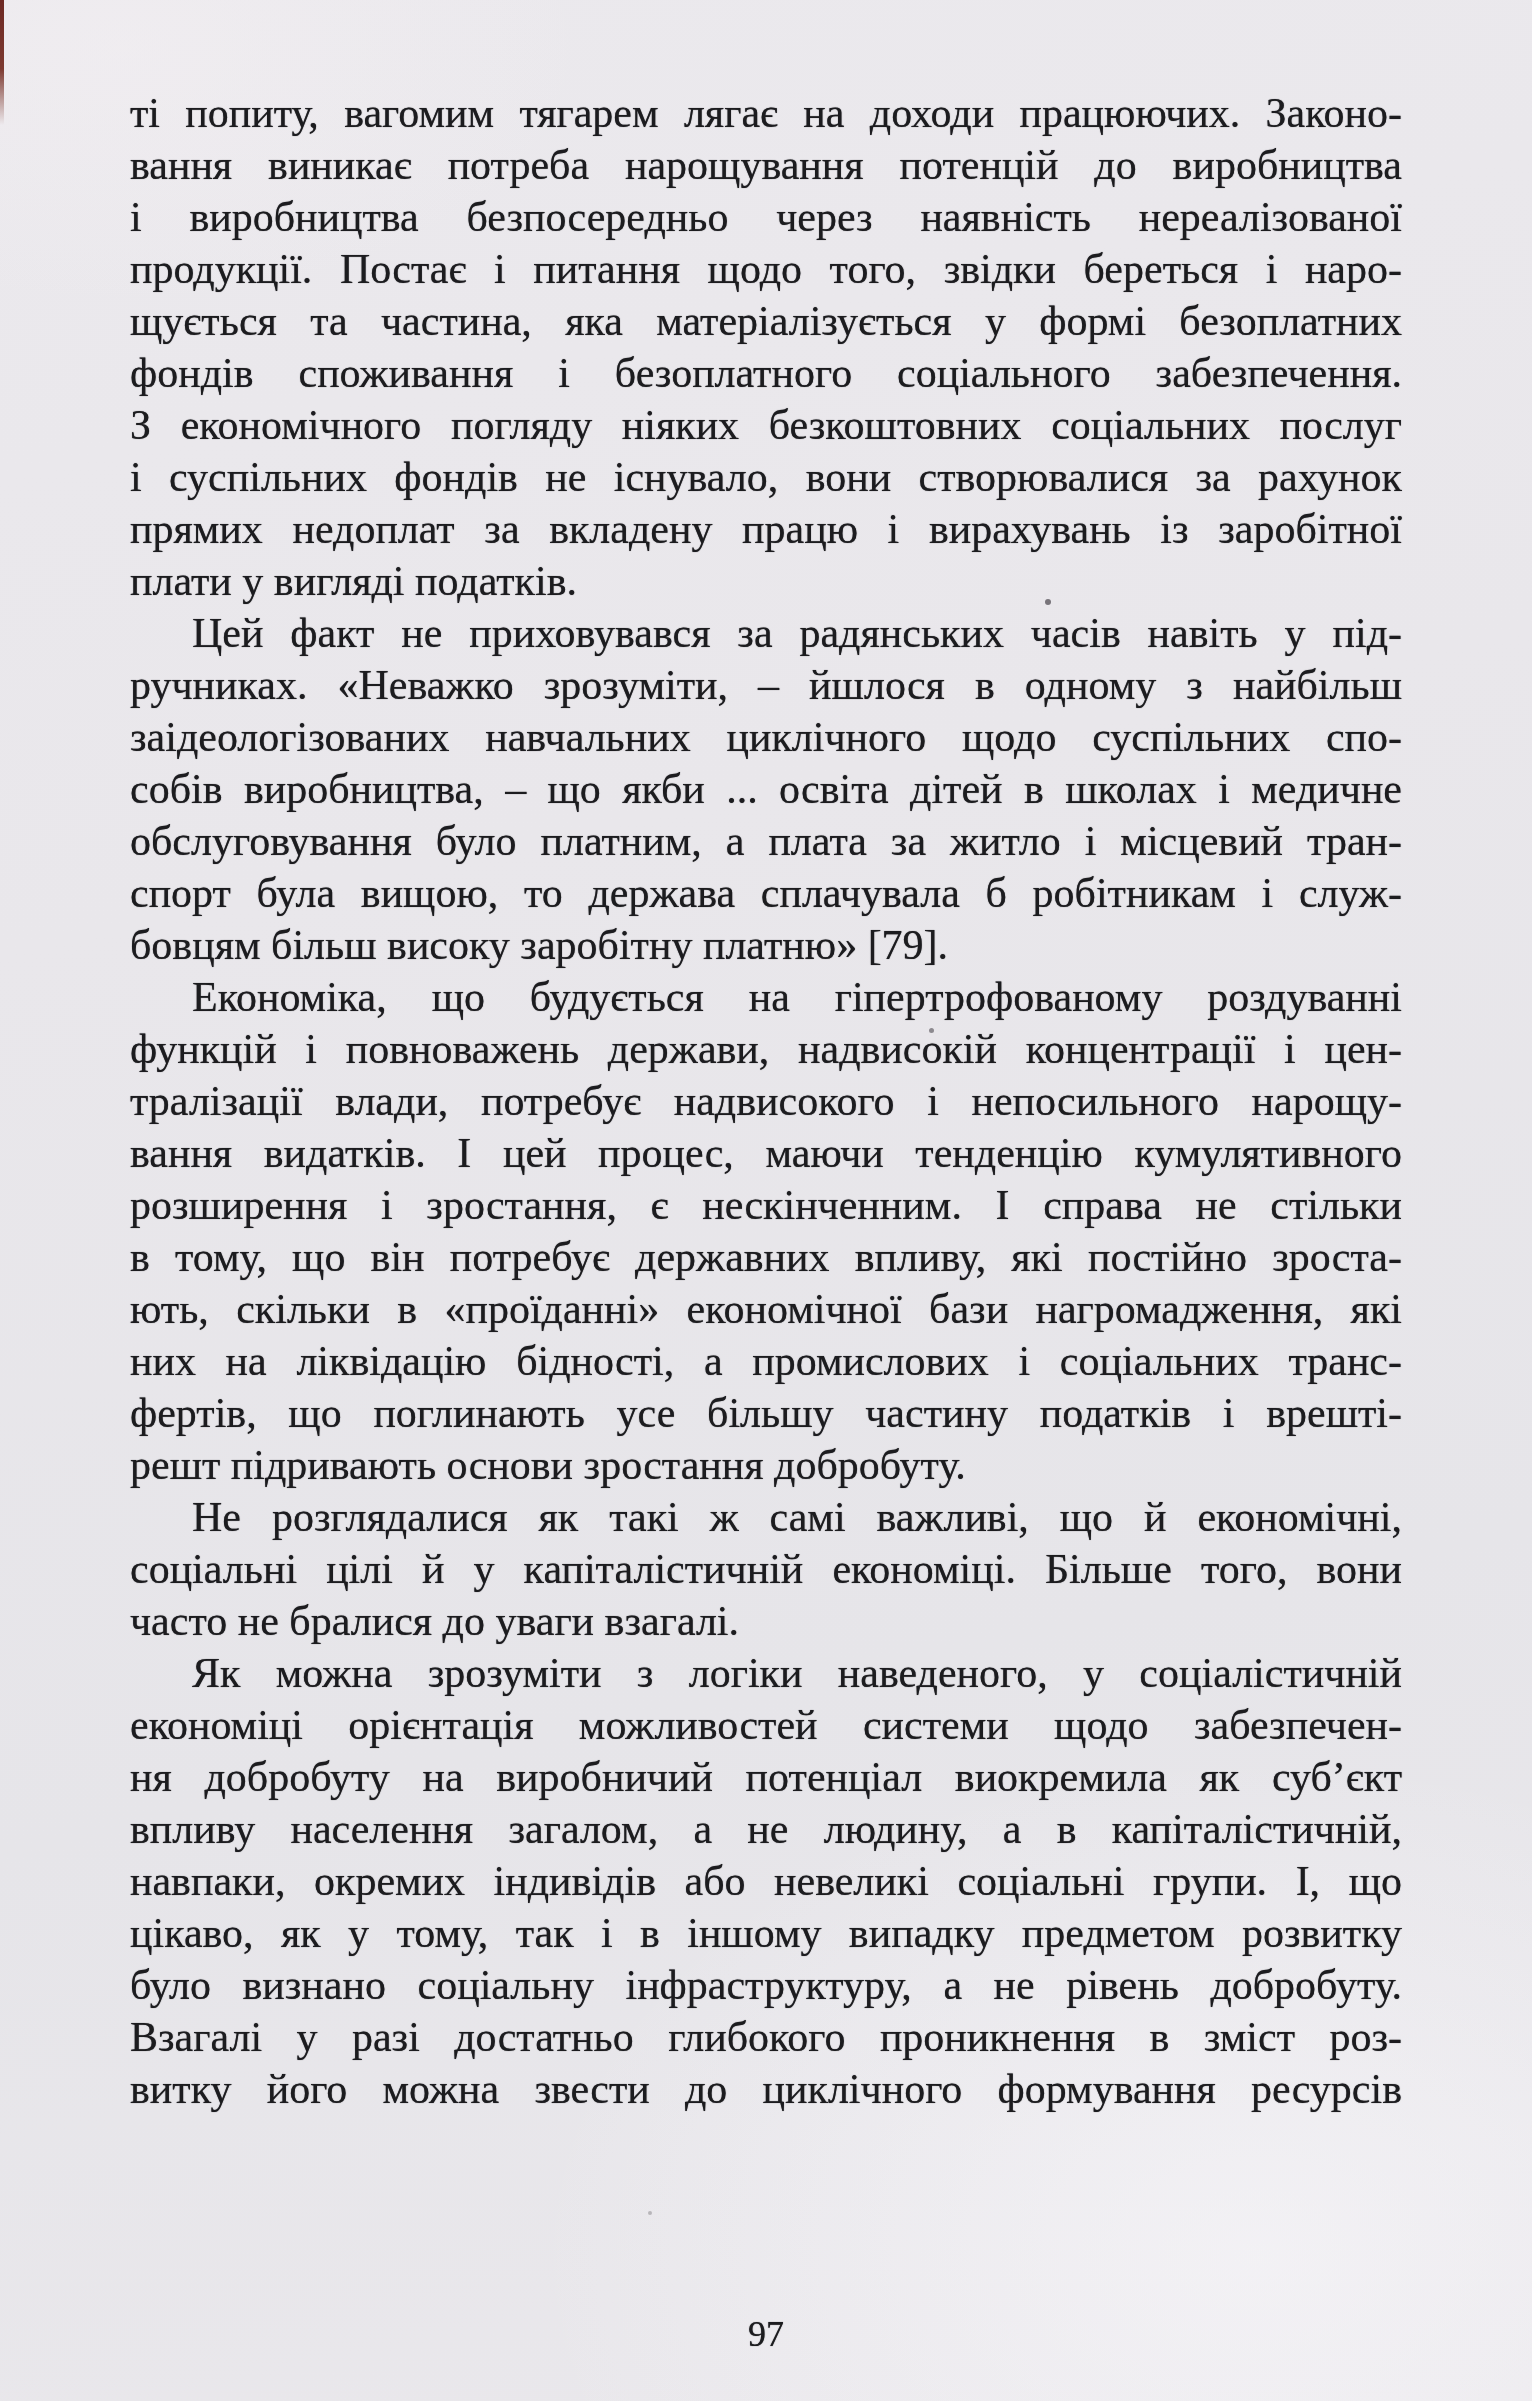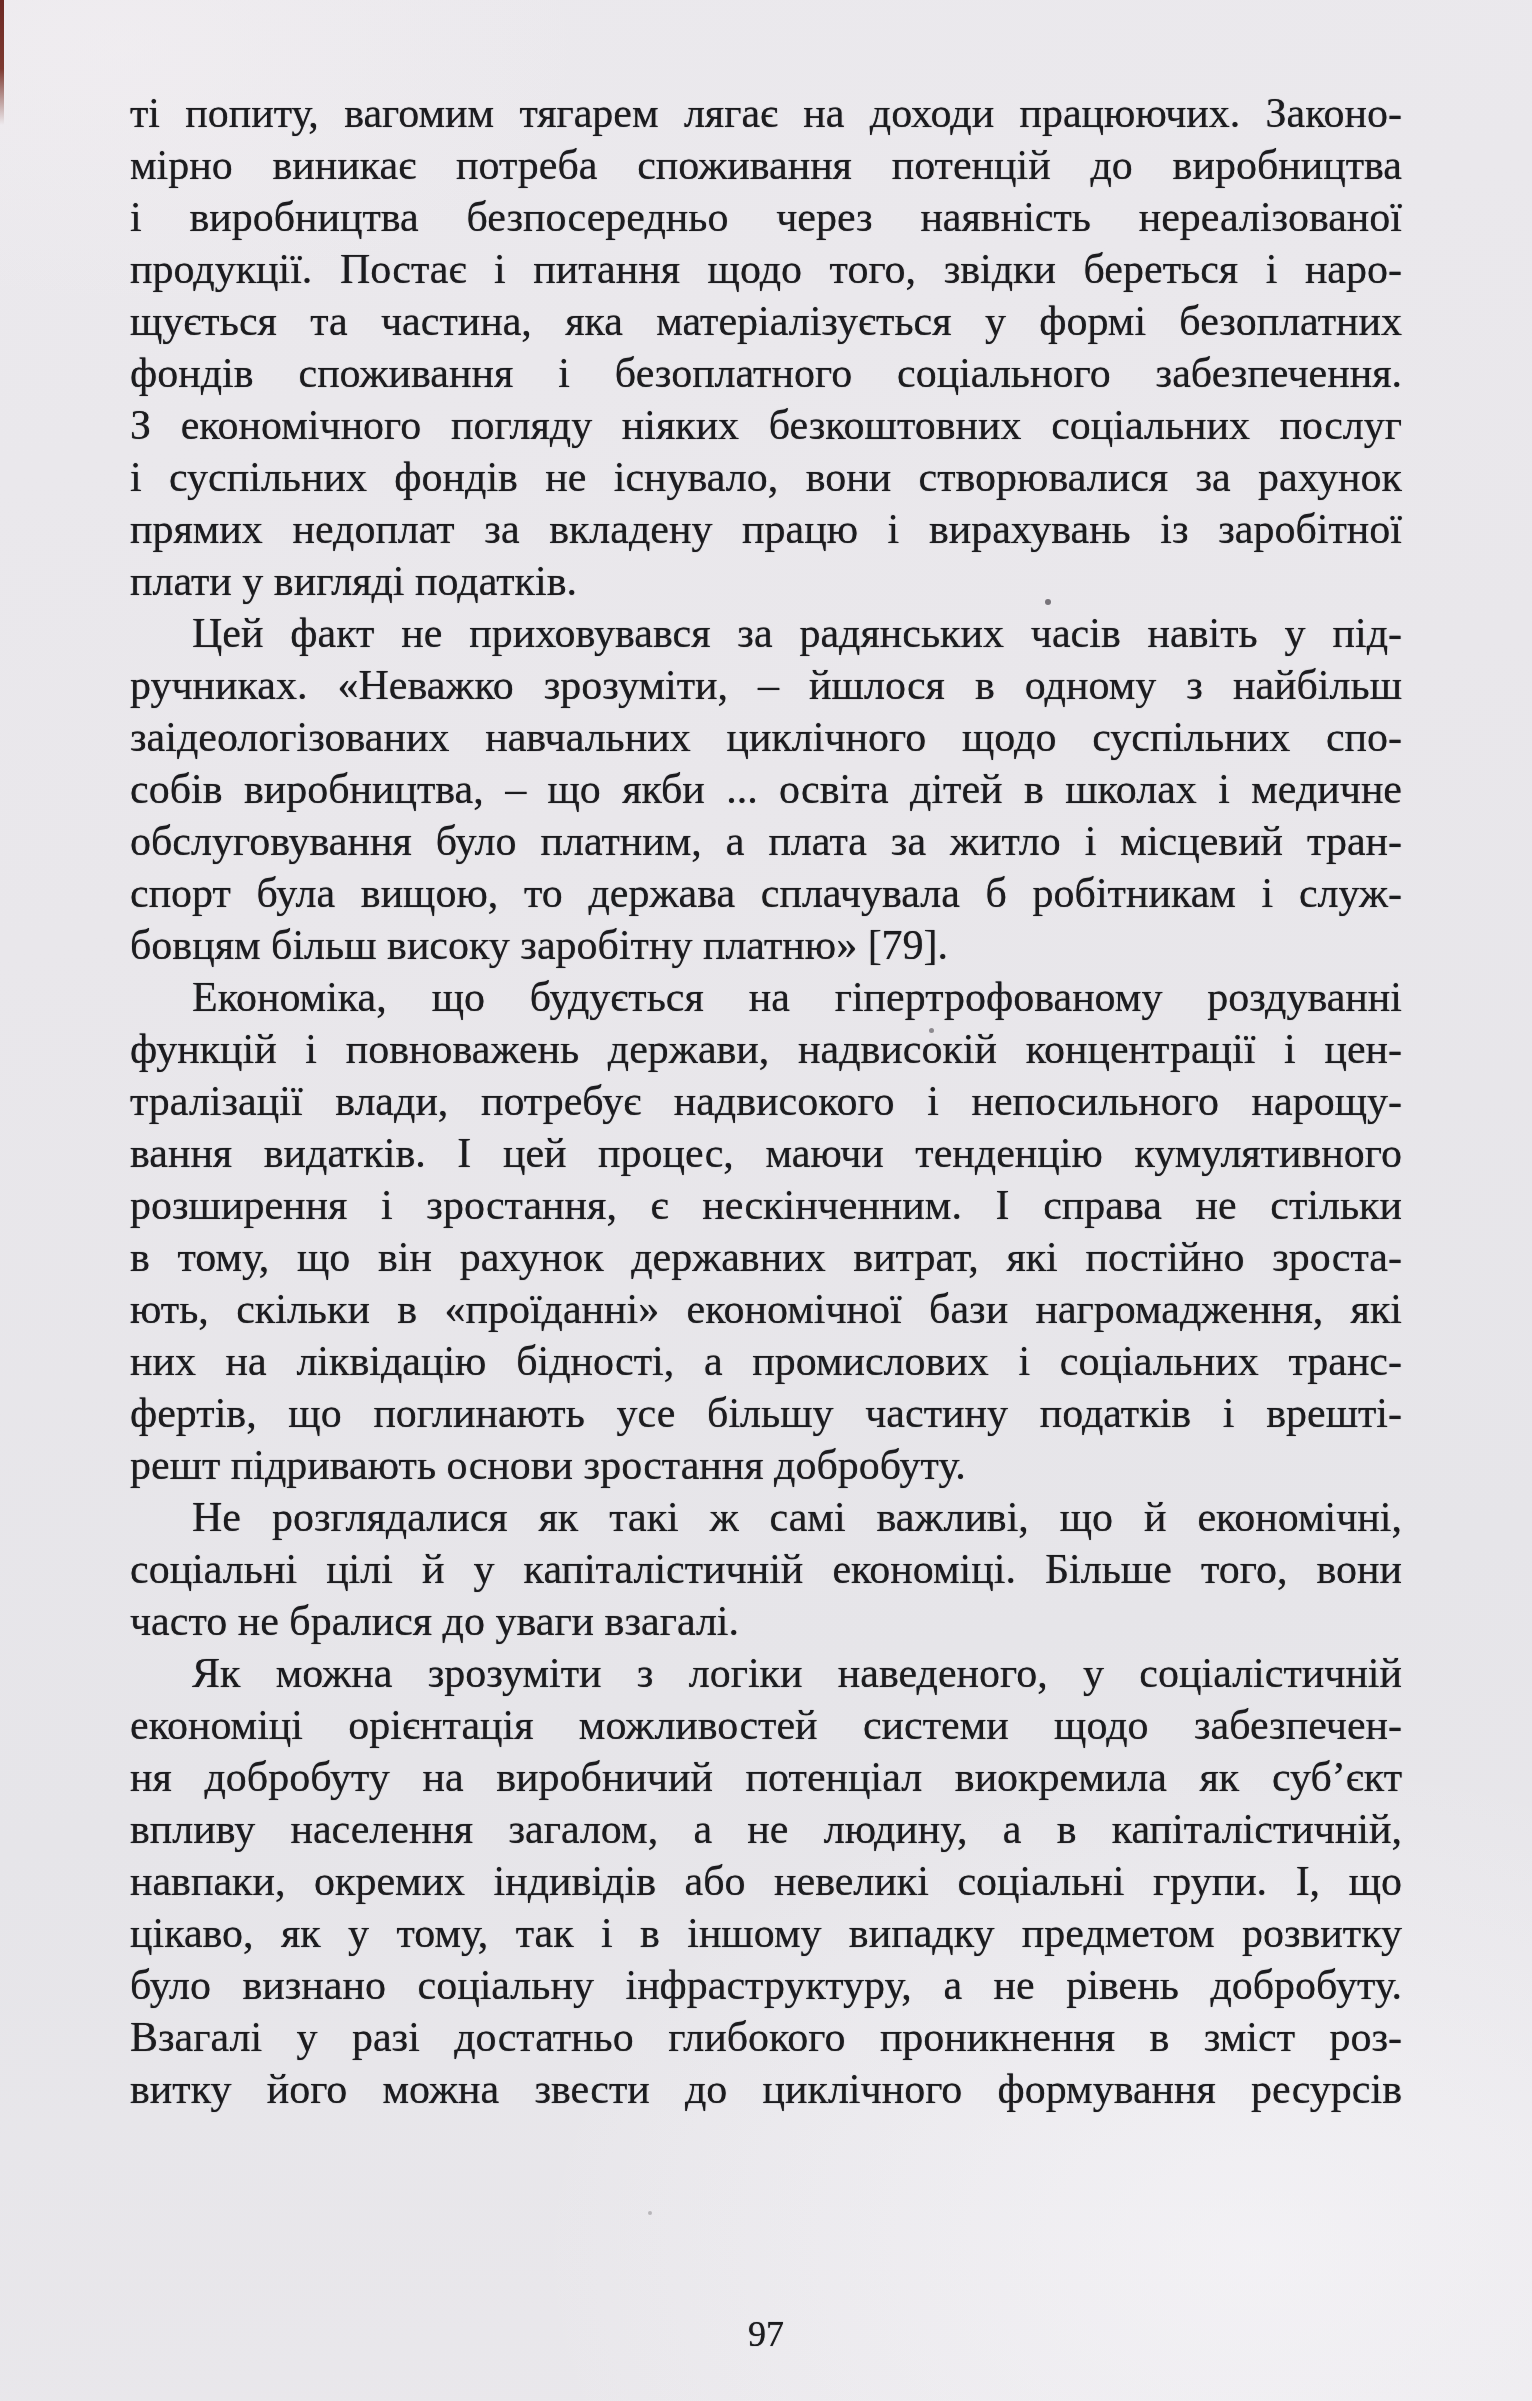--- a/index.html
+++ b/index.html
@@ -74,21 +74,21 @@
 </style>
 </head>
 <body>
 
 <div class="sheet">
   <div class="edge-sliver"></div>
 
   <main class="text-block" id="text-block">
       <div class="para">
         <div class="line">ті попиту, вагомим тягарем лягає на доходи працюючих. Законо-</div>
-        <div class="line">мірно виникає потреба споживання потенцій до виробництва</div>
+        <div class="line">вання виникає потреба нарощування потенцій до виробництва</div>
         <div class="line">і виробництва безпосередньо через наявність нереалізованої</div>
         <div class="line">продукції. Постає і питання щодо того, звідки береться і наро-</div>
         <div class="line">щується та частина, яка матеріалізується у формі безоплатних</div>
         <div class="line">фондів споживання і безоплатного соціального забезпечення.</div>
         <div class="line">З економічного погляду ніяких безкоштовних соціальних послуг</div>
         <div class="line">і суспільних фондів не існувало, вони створювалися за рахунок</div>
         <div class="line">прямих недоплат за вкладену працю і вирахувань із заробітної</div>
         <div class="line end">плати у вигляді податків.</div>
       </div>
       <div class="para">
@@ -99,21 +99,21 @@
         <div class="line">обслуговування було платним, а плата за житло і місцевий тран-</div>
         <div class="line">спорт була вищою, то держава сплачувала б робітникам і служ-</div>
         <div class="line end">бовцям більш високу заробітну платню» [79].</div>
       </div>
       <div class="para">
         <div class="line first-indent">Економіка, що будується на гіпертрофованому роздуванні</div>
         <div class="line">функцій і повноважень держави, надвисокій концентрації і цен-</div>
         <div class="line">тралізації влади, потребує надвисокого і непосильного нарощу-</div>
         <div class="line">вання видатків. І цей процес, маючи тенденцію кумулятивного</div>
         <div class="line">розширення і зростання, є нескінченним. І справа не стільки</div>
-        <div class="line">в тому, що він рахунок державних витрат, які постійно зроста-</div>
+        <div class="line">в тому, що він потребує державних впливу, які постійно зроста-</div>
         <div class="line">ють, скільки в «проїданні» економічної бази нагромадження, які</div>
         <div class="line">них на ліквідацію бідності, а промислових і соціальних транс-</div>
         <div class="line">фертів, що поглинають усе більшу частину податків і врешті-</div>
         <div class="line end">решт підривають основи зростання добробуту.</div>
       </div>
       <div class="para">
         <div class="line first-indent">Не розглядалися як такі ж самі важливі, що й економічні,</div>
         <div class="line">соціальні цілі й у капіталістичній економіці. Більше того, вони</div>
         <div class="line end">часто не бралися до уваги взагалі.</div>
       </div>

